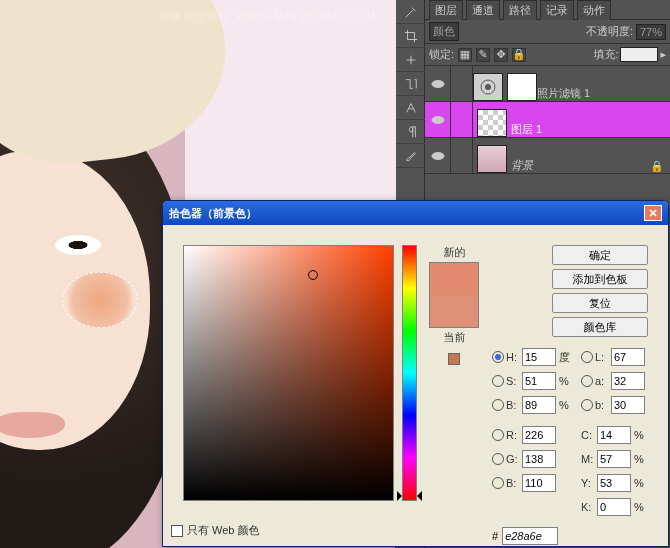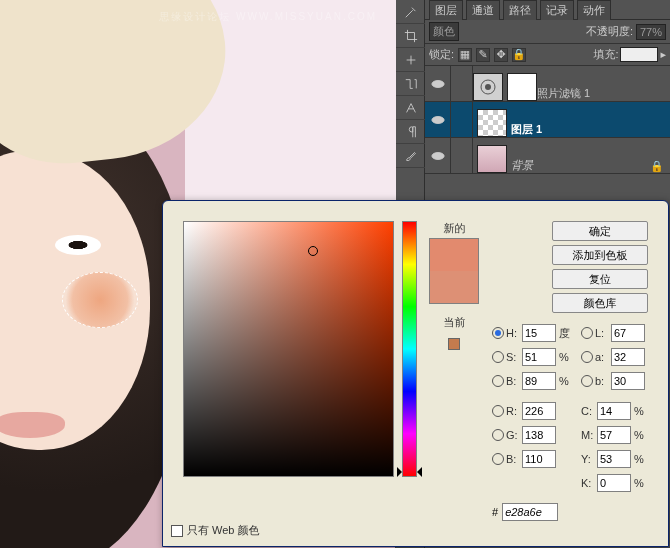--- a/index.html
+++ b/index.html
@@ -20,21 +20,21 @@
 .tabbar{display:flex;height:20px;border-bottom:1px solid #2e2e2e;align-items:center;gap:3px;padding-left:4px;}
 .tab{background:#4a4a4a;color:#ccc;padding:2px 5px;border:1px solid #2e2e2e;border-bottom:none;}
 .optbar{display:flex;align-items:center;height:24px;color:#ccc;padding:0 4px;gap:3px;border-bottom:1px solid #333;}
 .optbar .sel{background:#3b3b3b;border:1px solid #222;padding:1px 3px;color:#999;}
 .lockbar{display:flex;align-items:center;height:22px;color:#ccc;padding:0 4px;gap:4px;border-bottom:1px solid #333;}
 .lockbar .ic{width:14px;height:14px;border:1px solid #333;background:#444;display:flex;align-items:center;justify-content:center;}
 .fill{margin-left:auto;display:flex;align-items:center;gap:2px;}
 .fill input{width:38px;height:15px;background:#eee;border:1px solid #222;padding:0 18px;}
 .layers{height:120px;}
 .layer{display:flex;align-items:flex-end;height:36px;border-bottom:1px solid #333;padding-right:4px;}
-.layer.sel{background:#0c4a6e;font-weight:bold;}
+.layer.sel{background:#d946ef;}
 .eyecol{width:26px;height:100%;display:flex;align-items:center;justify-content:center;border-right:1px solid #333;}
 .eyecol svg{width:14px;height:10px;stroke:#ccc;fill:#ccc;}
 .linkcol{width:22px;height:100%;border-right:1px solid #333;}
 .thumb{width:30px;height:28px;margin:0 4px;background:#fff;border:1px solid #222;display:flex;align-items:center;justify-content:center;}
 .chk{width:30px;height:28px;background:repeating-conic-gradient(#ccc 0 25%,#fff 0 50%) 0 0/10px 10px;}
 .lname{color:#ccc;flex:1;}
 .layer.sel .lname{color:#fff;}
 .lockend{width:16px;color:#aaa;}
 .adjrow{display:flex;align-items:center;gap:4px;}
 .adjthumb{width:30px;height:28px;border:1px solid #222;background:#d0d0d0;display:flex;align-items:center;justify-content:center;}
@@ -189,34 +189,38 @@
         </div>
       <div class="linkcol"></div>
       <div class="thumb" style="background:linear-gradient(#e9cfd6,#d0a7b5)"></div>
       <span class="lname" style="font-style:italic">背景</span>
       <span class="lockend">🔒</span>
     </div>
   </div>
 </div>
 
 <div class="dialog">
+  <div class="titlebar">
+    <span>拾色器（前景色）</span>
+    <span class="x">✕</span>
+  </div>
   <div class="dbody">
     <div class="field">
         <div class="fpick"></div>
       </div>
     <div class="huebar">
         <div class="huep"></div>
       </div>
     <div class="mid">
       <span class="midlbl">新的</span>
       <div class="swatches">
         <div class="swnew"></div>
         <div class="swcur"></div>
       </div>
-      <span class="midlbl" style="margin-top:11px">当前</span>
+      <span class="midlbl" style="margin-top:2px">当前</span>
       <div class="cube"></div>
     </div>
     <div class="right">
       <div class="btnrow">
           <div class="btn">确定</div>
         </div>
       <div class="btnrow">
           <div class="btn">添加到色板</div>
         </div>
       <div class="btnrow">

